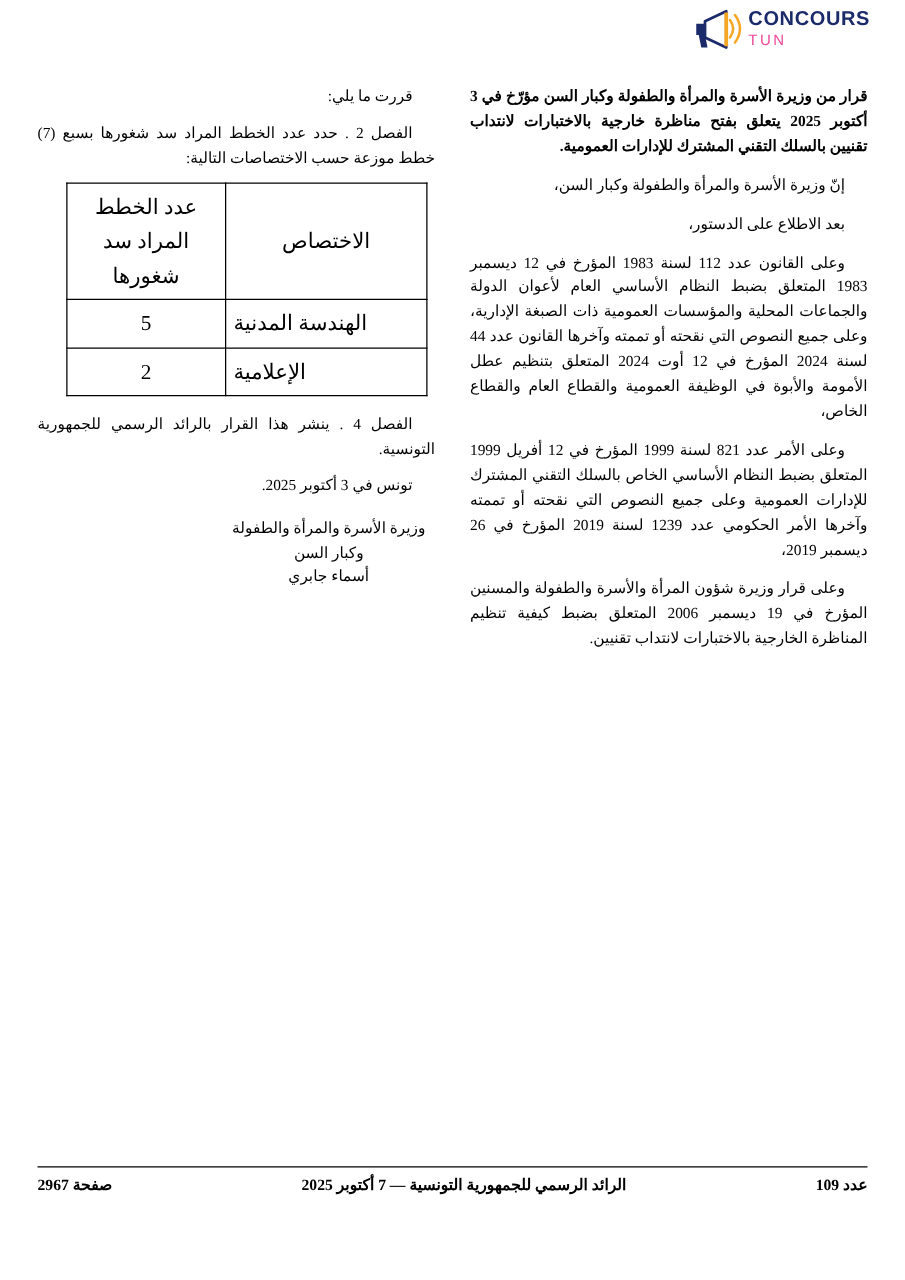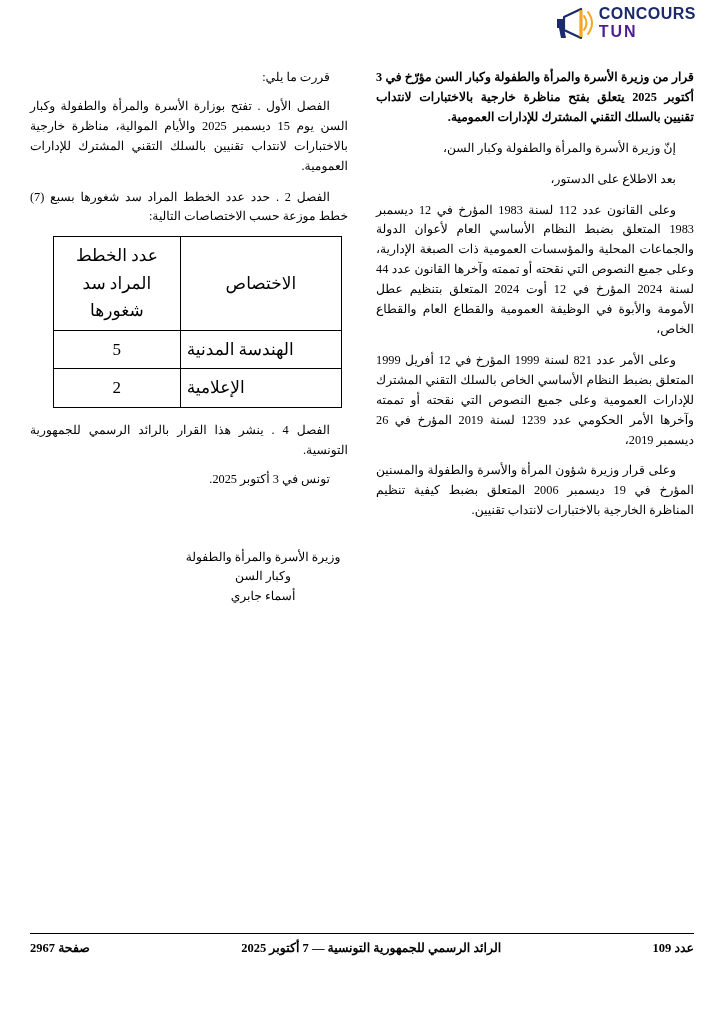--- a/index.html
+++ b/index.html
@@ -45,24 +45,24 @@
     line-height: 1;
     font-family: "Liberation Sans", sans-serif;
   }
   .logo-text .l1 {
     font-size: 16px;
     font-weight: bold;
     letter-spacing: 0.5px;
     color: #1b2a6b;
   }
   .logo-text .l2 {
-    font-size: 16px;
-    font-weight: bold;
+    font-size: 12px;
+    font-weight: normal;
     letter-spacing: 2px;
-    color: #4c1d95;
+    color: #ec4899;
     text-align: left;
     margin-top: 2px;
   }
 
   
   .page {
     position: absolute;
     top: 68px;
     right: 30px;
     left: 30px;
@@ -130,21 +130,20 @@
     justify-content: space-between;
     margin-top: 14px;
     font-size: 12.3px;
     line-height: 1.6;
   }
   .sig .blk {
     text-align: center;
   }
   .sig .blk-right {
     width: 170px;
-    margin-top: 44px;
   }
   .sig .blk-left {
     width: 145px;
   }
 
   
   .footer {
     position: absolute;
     bottom: 68px;
     right: 30px;
@@ -197,21 +196,20 @@
       <p class="bold">قرار من وزيرة الأسرة والمرأة والطفولة وكبار السن مؤرّخ في 3 أكتوبر 2025 يتعلق بفتح مناظرة خارجية بالاختبارات لانتداب تقنيين بالسلك التقني المشترك للإدارات العمومية.</p>
       <p class="indent">إنّ وزيرة الأسرة والمرأة والطفولة وكبار السن،</p>
       <p class="indent">بعد الاطلاع على الدستور،</p>
       <p class="indent">وعلى القانون عدد 112 لسنة 1983 المؤرخ في 12 ديسمبر 1983 المتعلق بضبط النظام الأساسي العام لأعوان الدولة والجماعات المحلية والمؤسسات العمومية ذات الصبغة الإدارية، وعلى جميع النصوص التي نقحته أو تممته وآخرها القانون عدد 44 لسنة 2024 المؤرخ في 12 أوت 2024 المتعلق بتنظيم عطل الأمومة والأبوة في الوظيفة العمومية والقطاع العام والقطاع الخاص،</p>
       <p class="indent">وعلى الأمر عدد 821 لسنة 1999 المؤرخ في 12 أفريل 1999 المتعلق بضبط النظام الأساسي الخاص بالسلك التقني المشترك للإدارات العمومية وعلى جميع النصوص التي نقحته أو تممته وآخرها الأمر الحكومي عدد 1239 لسنة 2019 المؤرخ في 26 ديسمبر 2019،</p>
       <p class="indent">وعلى قرار وزيرة شؤون المرأة والأسرة والطفولة والمسنين المؤرخ في 19 ديسمبر 2006 المتعلق بضبط كيفية تنظيم المناظرة الخارجية بالاختبارات لانتداب تقنيين.</p>
     </div>
 
     <div class="col">
       <p class="indent tight">قررت ما يلي:</p>
-      <p class="indent">الفصل الأول . تفتح بوزارة الأسرة والمرأة والطفولة وكبار السن يوم 15 ديسمبر 2025 والأيام الموالية، مناظرة خارجية بالاختبارات لانتداب تقنيين بالسلك التقني المشترك للإدارات العمومية.</p>
       <p class="indent tight">الفصل 2 . حدد عدد الخطط المراد سد شغورها بسبع (7) خطط موزعة حسب الاختصاصات التالية:</p>
 
       <table class="spec">
         <thead>
           <tr>
             <th class="c-spec">الاختصاص</th>
             <th class="c-num">عدد الخطط المراد سد شغورها</th>
           </tr>
         </thead>
         <tbody>

